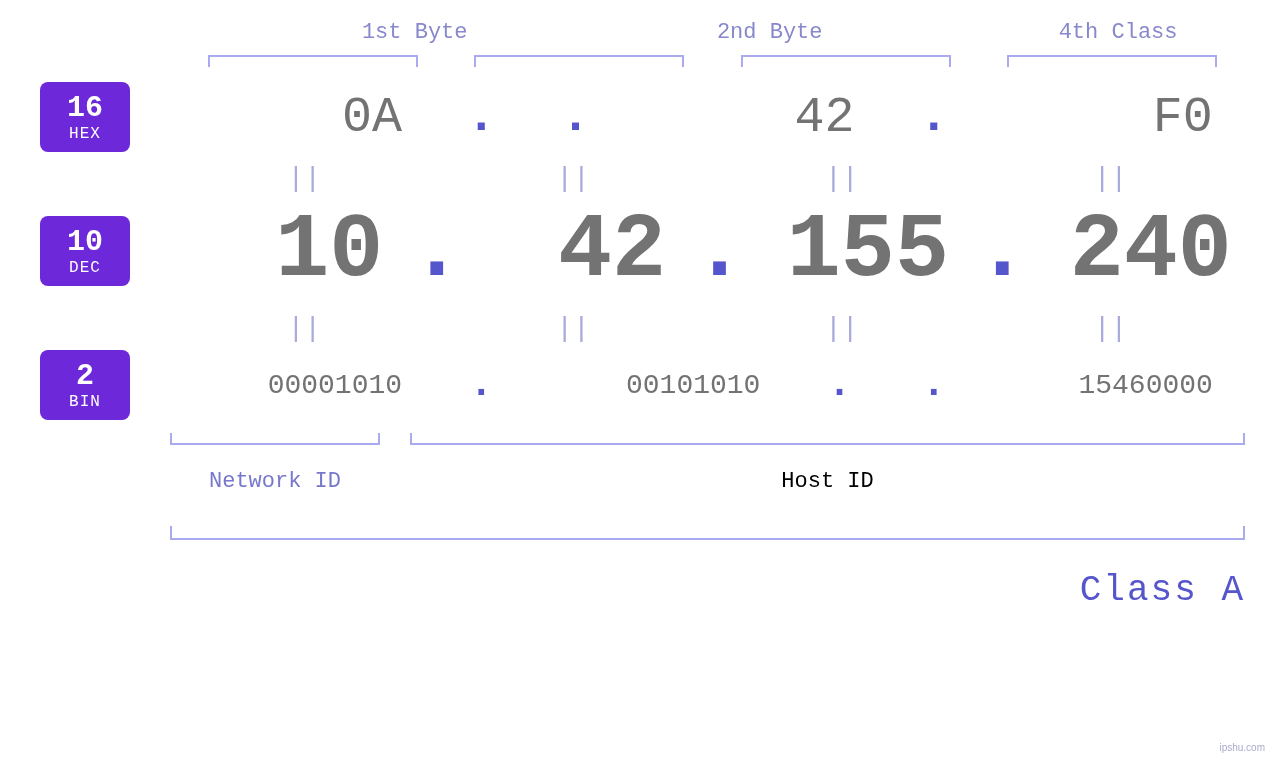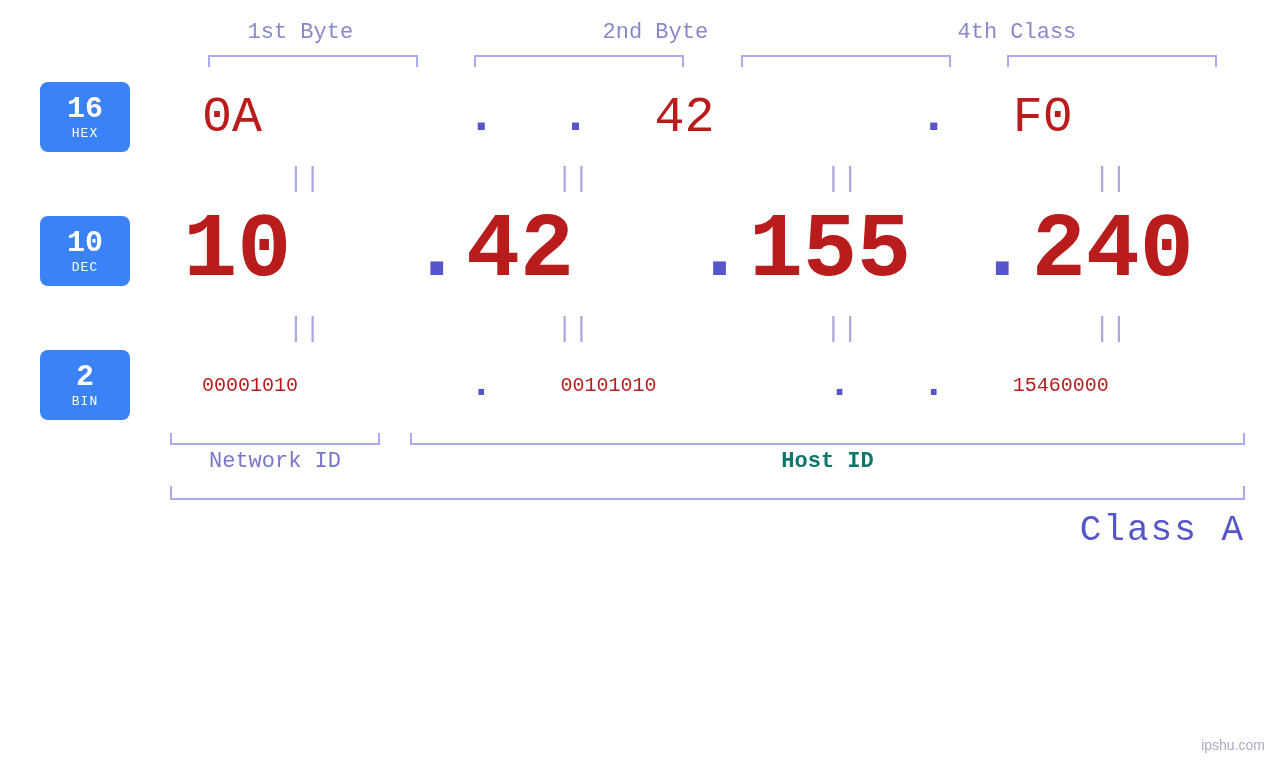--- a/index.html
+++ b/index.html
@@ -29,21 +29,21 @@
       width: 100%;
       padding-left: 140px;
       justify-content: space-around;
       margin-bottom: 10px;
     }
 
     .byte-header {
       color: #8888cc;
       font-size: 22px;
       font-family: 'Courier New', Courier, monospace;
-      text-align: left;
+      text-align: right;
       width: 220px;
     }
 
     
     .top-brackets {
       display: flex;
       width: 100%;
       padding-left: 140px;
       justify-content: space-around;
       margin-bottom: 15px;
@@ -61,67 +61,67 @@
     .value-row {
       display: flex;
       align-items: center;
       width: 100%;
       margin-bottom: 5px;
     }
 
     .badge {
       width: 90px;
       height: 70px;
-      background: #3b82f6;
+      background: #6d28d9;
       border-radius: 8px;
       display: flex;
       flex-direction: column;
       align-items: center;
       justify-content: center;
       color: white;
       flex-shrink: 0;
       margin-right: 40px;
     }
 
     .badge-num {
       font-size: 30px;
       font-weight: bold;
       line-height: 1.1;
     }
 
     .badge-label {
-      font-size: 13px;
+      font-size: 16px;
       font-weight: normal;
       letter-spacing: 1px;
     }
 
     .values-row {
       display: flex;
       flex: 1;
       align-items: center;
       justify-content: space-around;
     }
 
     .byte-val {
-      color: #b91c1c;
-      text-align: left;
+      color: #737373;
+      text-align: right;
       width: 200px;
     }
 
     .byte-val.hex {
       font-size: 50px;
     }
 
     .byte-val.dec {
       font-size: 90px;
       font-weight: bold;
     }
 
     .byte-val.bin {
-      font-size: 20px;
+      font-size: 28px;
     }
 
     .dot {
       color: #5555cc;
       font-size: 60px;
       font-weight: bold;
       width: 30px;
       text-align: center;
       line-height: 1;
     }
@@ -146,20 +146,21 @@
       text-align: center;
     }
 
     
     .bottom-section {
       width: 100%;
       padding-left: 130px;
       display: flex;
       flex-direction: column;
       margin-top: 8px;
+      gap: 20px;
     }
 
     .brackets-row {
       display: flex;
       width: 100%;
       margin-bottom: 4px;
     }
 
     .bracket-bottom-network {
       width: 210px;
@@ -192,24 +193,23 @@
     .network-id-label {
       color: #7777cc;
       font-size: 22px;
       width: 210px;
       text-align: center;
       flex-shrink: 0;
     }
 
     .host-id-label {
       flex: 1;
-      color: #0f766e;
+      color: #000000;
       font-size: 22px;
       text-align: center;
-      font-weight: bold;
     }
 
     
     .class-bracket-row {
       width: calc(100% - 0px);
       display: flex;
       justify-content: center;
       margin-bottom: 6px;
     }
 
@@ -228,21 +228,21 @@
       letter-spacing: 2px;
       margin-top: 4px;
     }
 
     
     .watermark {
       position: absolute;
       bottom: 14px;
       right: 20px;
       color: #aaaacc;
-      font-size: 14px;
+      font-size: 10px;
       font-family: Arial, sans-serif;
     }
   </style>
 </head>
 <body>
 
 <div class="main-container">
 
   <div class="byte-headers">
     <div class="byte-header">1st Byte</div>

